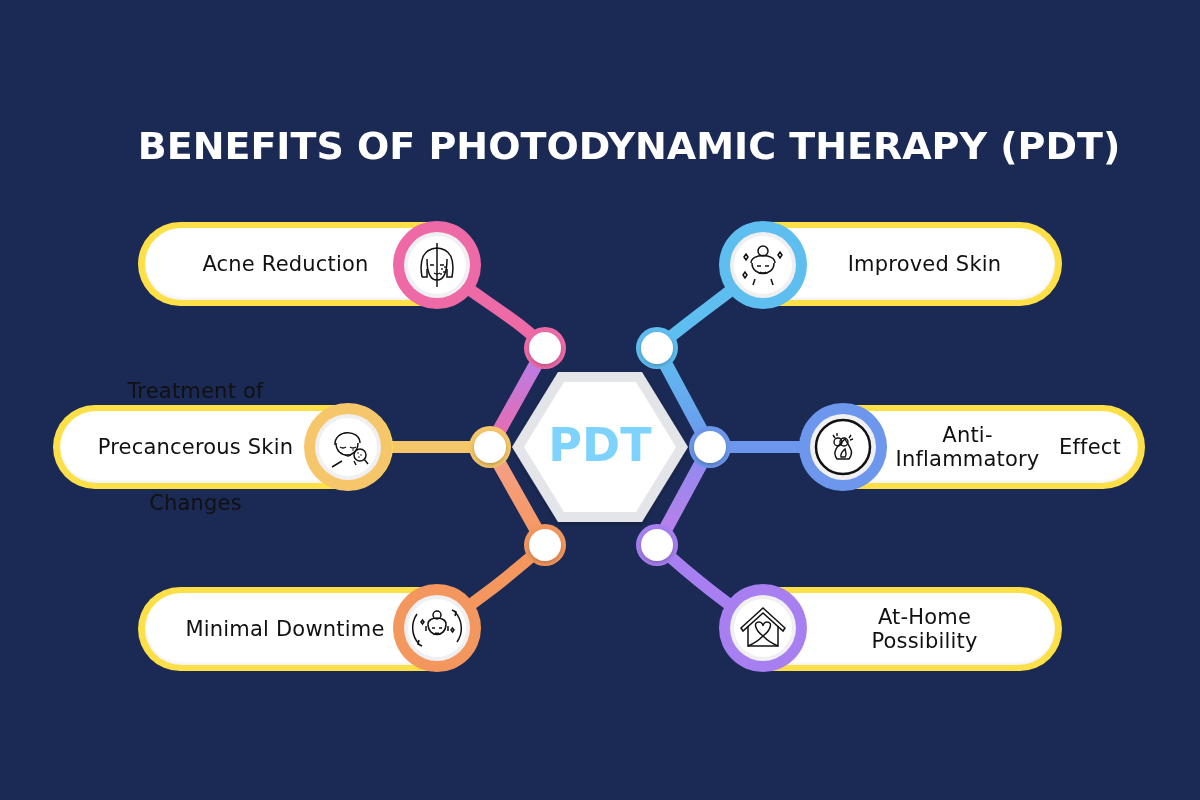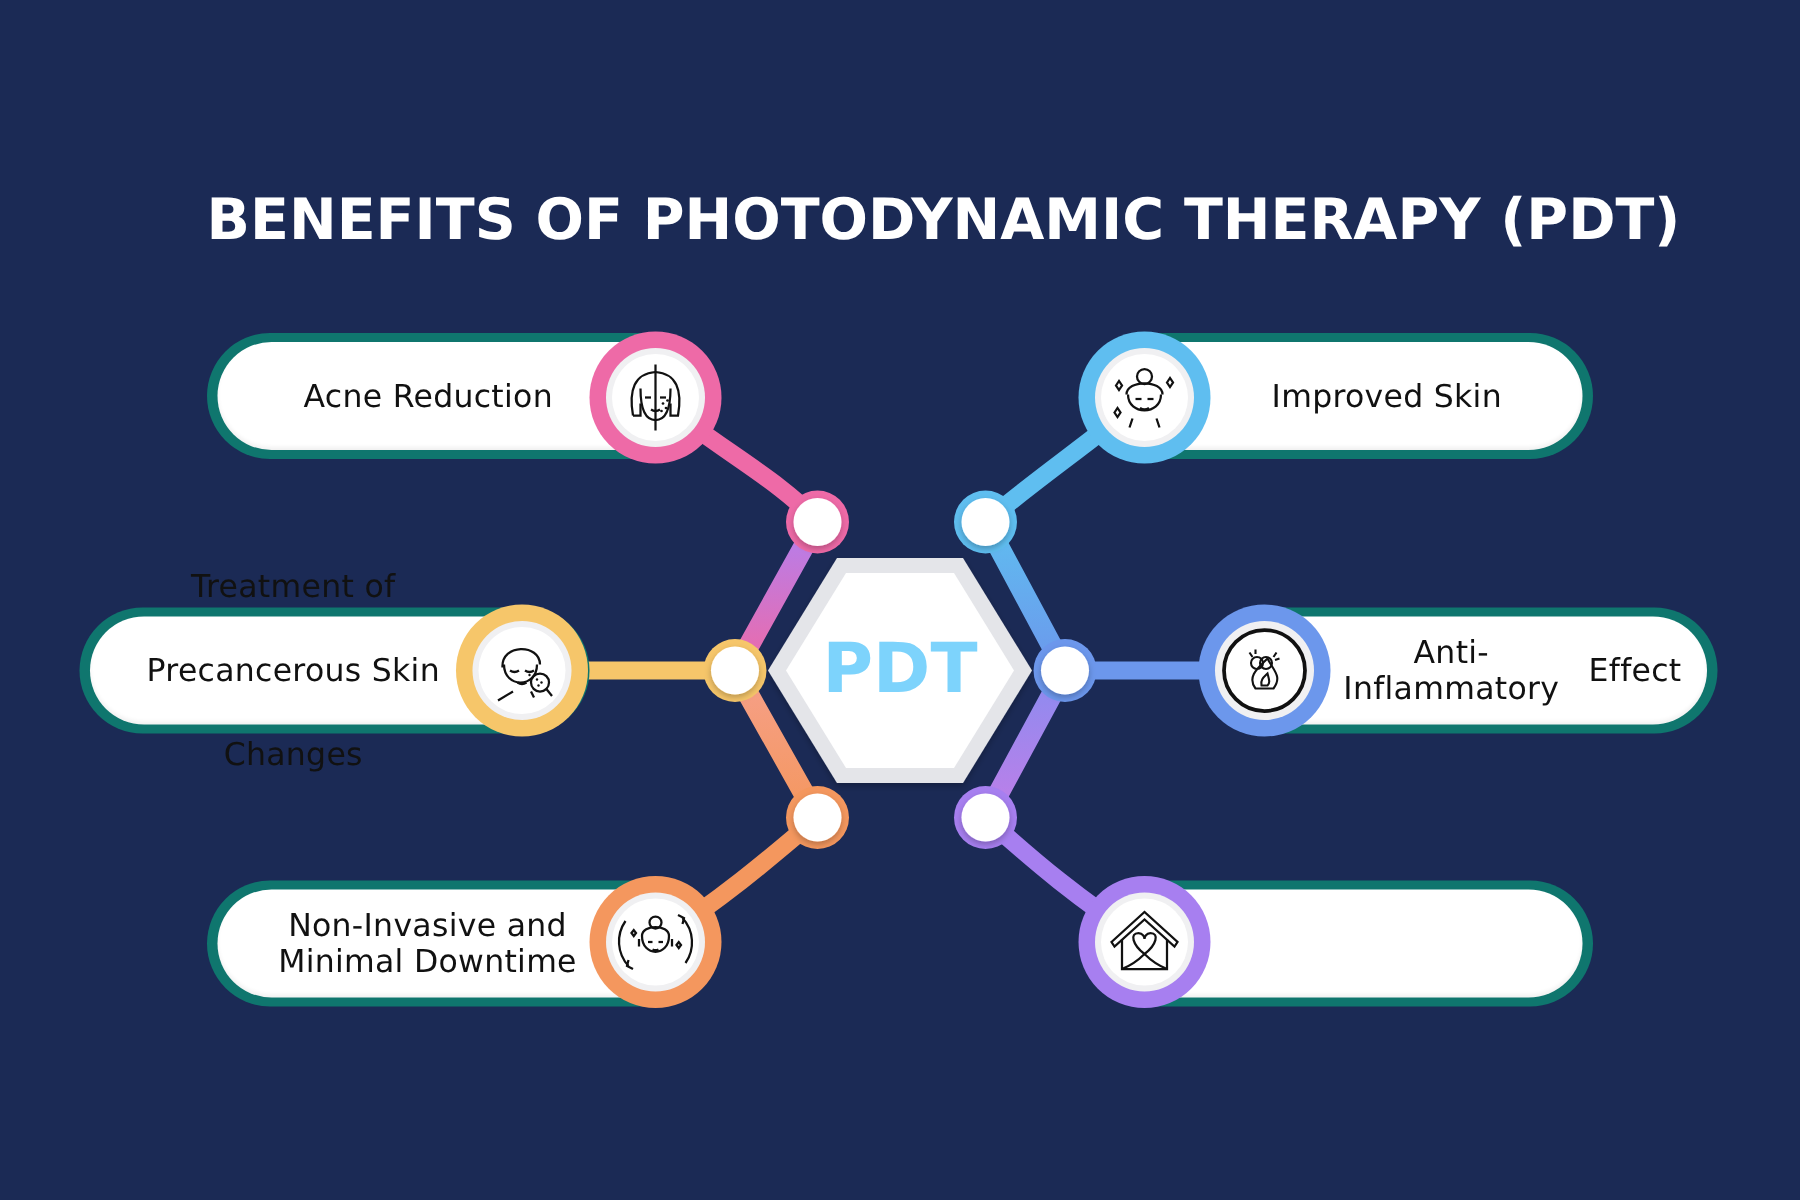--- a/index.html
+++ b/index.html
@@ -11,21 +11,21 @@
   }
   .title {
     position: absolute; left: 0; top: 124px; width: 1200px;
     text-align: center; color: #ffffff;
     font-family: "DejaVu Sans", sans-serif;
     font-weight: bold; font-size: 38px; letter-spacing: 0px; margin-left: 29px;
   }
   svg.diagram { position: absolute; left: 0; top: 0; }
   .pill {
     position: absolute; height: 84px; border-radius: 42px;
-    background: #0f766e; box-sizing: border-box;
+    background: #fde047; box-sizing: border-box;
   }
   .pill-inner {
     position: absolute; left: 7px; right: 7px; top: 6px; bottom: 6px;
     border-radius: 36px; background: #ffffff;
     box-shadow: inset 0 -2px 3px rgba(0,0,0,0.06);
   }
   .pill-text {
     position: absolute; top: 0; bottom: 0;
     display: flex; align-items: center; justify-content: center;
     text-align: center; color: #111111;
@@ -142,27 +142,30 @@
   <div class="pill-inner"></div>
   <div class="pill-text" style="left:76px; width:245px; flex-direction:row;">
     <span>Anti-Inflammatory</span>
     <span>Effect</span>
   </div>
 </div>
 
 <div class="pill" style="left:138px; top:587px; width:340px;">
   <div class="pill-inner"></div>
   <div class="pill-text" style="left:18px; width:258px; flex-direction:column;">
-    <span>Non-Invasive and</span>
     <span>Minimal Downtime</span>
   </div>
 </div>
 
 <div class="pill" style="left:722px; top:587px; width:340px;">
   <div class="pill-inner"></div>
+  <div class="pill-text" style="left:80px; width:245px; flex-direction:column;">
+    <span>At-Home</span>
+    <span>Possibility</span>
+  </div>
 </div>
 
 <svg class="diagram" width="1200" height="800" viewBox="0 0 1200 800" style="pointer-events:none;">
 
   <g transform="translate(437,265)">
     <circle r="44" fill="#ee6aa7"></circle>
     <circle r="33" fill="#f0f0f2"></circle>
     <circle r="29" fill="#ffffff"></circle>
     <g stroke="#111" stroke-width="1.5" fill="none">
       <path d="M-15 12 C-18 -5,-14 -16,0 -17 C14 -16,18 -5,15 12 L10 12 L10 4 M-15 12 L-10 12 L-10 4"></path>

